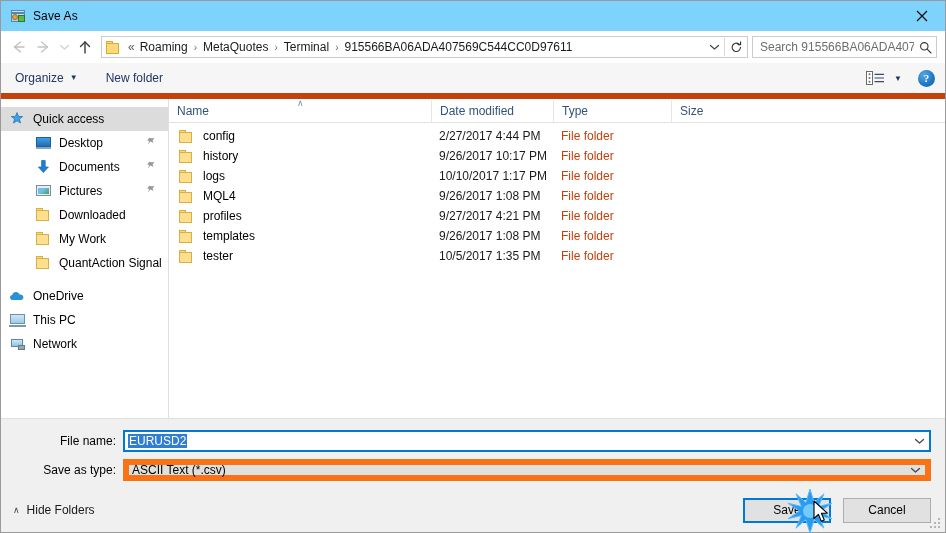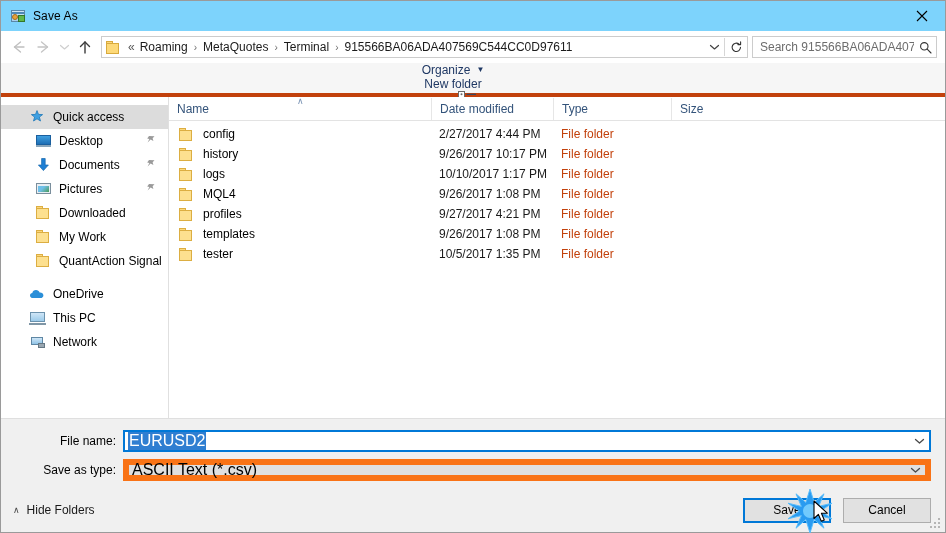--- a/index.html
+++ b/index.html
@@ -183,25 +183,24 @@
   .search-icon {
     width: 22px; height: 20px;
     display: flex; align-items: center; justify-content: center;
     flex: none; color: #333;
   }
 
   
   .toolbar {
     height: 30px; min-height: 30px;
     background: #f6f6f6;
-    border-bottom: 4px solid #c2410c;
-    display: flex;
-    align-items: center;
-    padding: 0 26px 0 14px;
-    flex-direction: column;
+    border-bottom: 6px solid #c2410c;
+    display: flex;
+    align-items: center;
+    padding: 0 10px 0 14px;
   }
   .tb-item {
     font-size: 12px;
     color: #1f3864;
     display: flex;
     align-items: center;
     margin-right: 28px;
     white-space: nowrap;
   }
   .tb-caret {
@@ -245,21 +244,21 @@
     border-right: 1px solid #e0e0e0;
     background: #ffffff;
     padding-top: 8px;
     box-sizing: border-box;
     overflow: hidden;
   }
   .side-item {
     height: 24px;
     display: flex;
     align-items: center;
-    padding-left: 28px;
+    padding-left: 8px;
     position: relative;
     box-sizing: border-box;
   }
   .side-item.indent { padding-left: 34px; }
   .side-item.selected { background: #dcdcdc; }
   .side-label {
     font-size: 12px;
     color: #000;
     white-space: nowrap;
     overflow: hidden;
@@ -440,21 +439,21 @@
     border: 1px solid #7a7a7a;
     display: flex;
     align-items: center;
     box-sizing: border-box;
     position: relative;
   }
   .combo.focused { border: 2px solid #0078d7; }
   .combo.disabled { background: #e0e0e0; border: 6px solid #f97316; }
   .combo-value {
     flex: 1;
-    font-size: 16px;
+    font-size: 12px;
     padding-left: 3px;
     color: #000;
     white-space: nowrap;
     overflow: hidden;
   }
   .combo-value .sel {
     background: #2f7ed1;
     color: #ffffff;
     padding: 1px 1px 1px 1px;
   }

